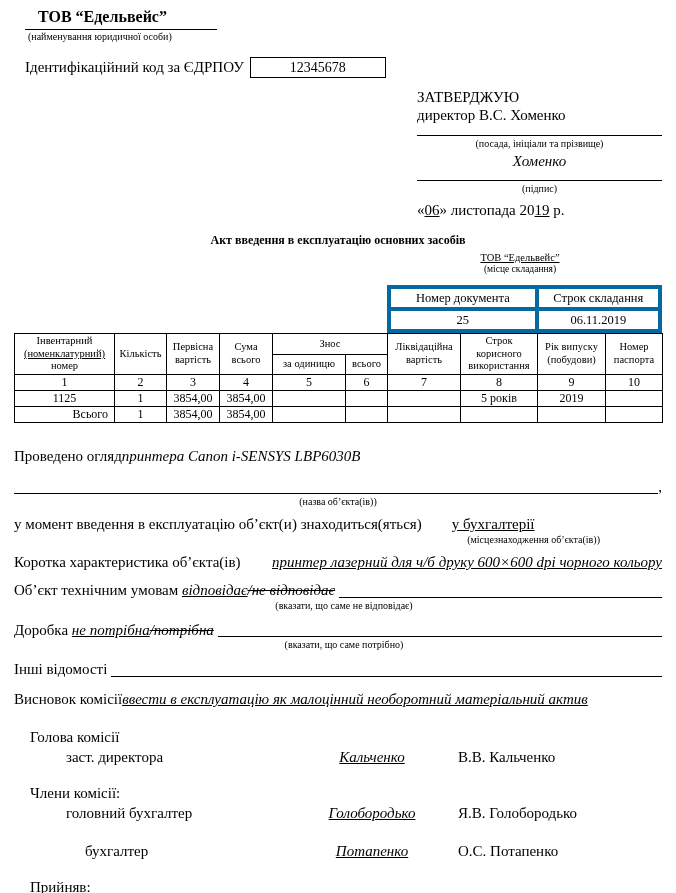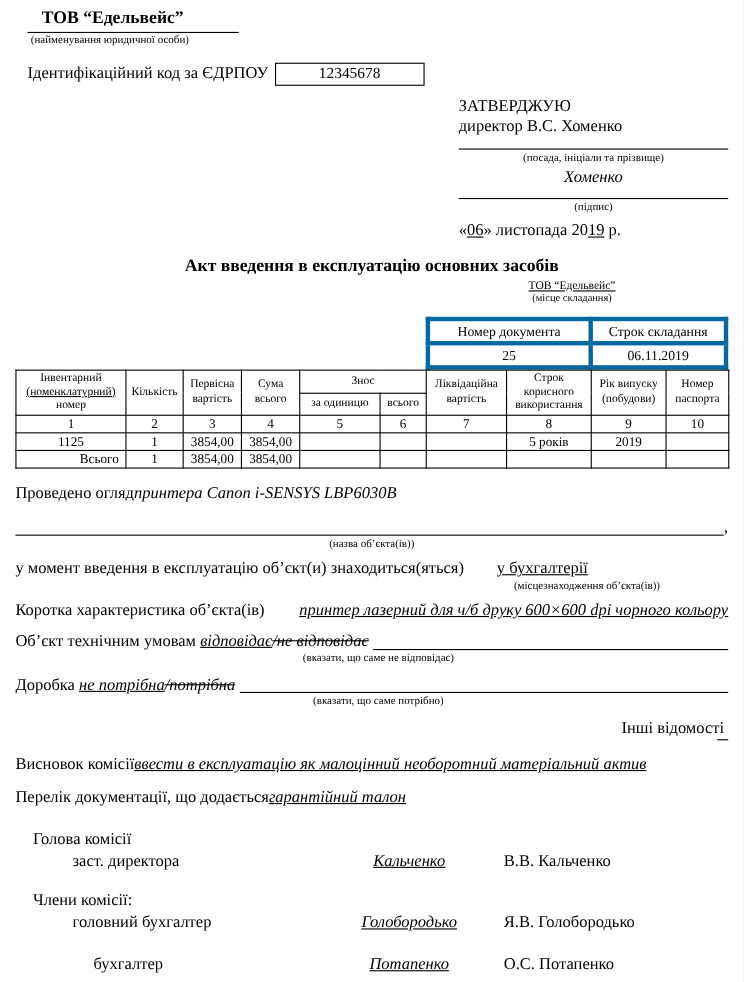--- a/index.html
+++ b/index.html
@@ -25,21 +25,21 @@
     text-align:center; line-height:19px; font-size:14px;
   }
 
   
   .approval { width:245px; margin:10px 0 0 auto; line-height:1.22; }
   .sig-underline { border-bottom:1px solid #000; height:10px; margin-bottom:2px; }
   .center { text-align:center; }
   .handwritten { font-style:italic; text-align:center; margin-top:3px; }
   .date-row { margin-top:7px; }
 
-  .doc-title { text-align:center; font-weight:bold; font-size:16px; margin-top:14px; }
+  .doc-title { text-align:center; font-weight:bold; font-size:12px; margin-top:14px; }
   .place-block { margin-left:365px; width:282px; text-align:center; font-size:10.5px; margin-top:3px; line-height:1.25; }
   .place-caption { font-size:9.5px; }
 
   
   .doc-table { border-collapse:collapse; margin-left:373px; margin-top:9px; table-layout:fixed; }
   .doc-table td { border:4px solid #0369a1; text-align:center; font-size:12.5px; height:18px; padding:0 2px; }
 
   
   .main-table { border-collapse:collapse; width:648px; table-layout:fixed; }
   .main-table th, .main-table td { border:1px solid #000; overflow:hidden; }
@@ -179,21 +179,21 @@
       <td></td>
       <td></td>
       <td></td>
       <td></td>
       <td></td>
       <td></td>
     </tr>
   </tbody>
     </table>
 
-  <div class="bodyline nowrap" style="margin-top:14px;">
+  <div class="bodyline nowrap" style="margin-top:24px;">
     <span>Проведено огляд </span>
       <span class="it">принтера  Canon i-SENSYS LBP6030B</span>
   </div>
   <div class="bodyline" style="margin-top:12px;">
     <span class="fill"></span><span>,</span>
   </div>
   <div class="caption caption-row cap-center">(назва об’єкта(ів))</div>
 
   <div class="bodyline nowrap" style="margin-top:8px;gap:30px;">
     <span>у момент введення в експлуатацію об’єкт(и) знаходиться(яться) </span>
@@ -209,33 +209,29 @@
   <div class="bodyline" style="margin-top:9px;">
     <span>Об’єкт технічним умовам </span><span class="it u">відповідає</span><span class="strike">/не відповідає</span><span>&nbsp;</span><span class="fill"></span>
   </div>
   <div class="caption caption-row cap-mid">(вказати, що саме не відповідає)</div>
 
   <div class="bodyline" style="margin-top:10px;">
     <span>Доробка </span><span class="it u">не потрібна</span><span class="strike">/потрібна</span><span>&nbsp;</span><span class="fill"></span>
   </div>
   <div class="caption caption-row cap-mid">(вказати, що саме потрібно)</div>
 
-  <div class="bodyline" style="margin-top:10px;flex-direction:column;">
+  <div class="bodyline" style="margin-top:10px;">
     <span>Інші відомості </span><span class="fill"></span>
   </div>
 
   <div class="bodyline nowrap" style="margin-top:11px;">
     <span>Висновок комісії </span>
       <span class="it u">ввести в експлуатацію як малоцінний необоротний матеріальний актив</span>
   </div>
 
-  <div class="bodyline nowrap" style="margin-top:11px;">
-    <span>Перелік документації, що додається </span>
-      <span class="it u">гарантійний талон</span>
-  </div>
 
   <div class="sig-section">
     <div class="sig-group" style="margin-top:16px;">Голова комісії</div>
     <div class="sig-row">
       <span class="sig-pos">заст. директора</span>
       <span class="sig-sign"><span>Кальченко</span></span>
       <span class="sig-fullname">В.В. Кальченко</span>
     </div>
 
     <div class="sig-group gap-lg">Члени комісії:</div>

